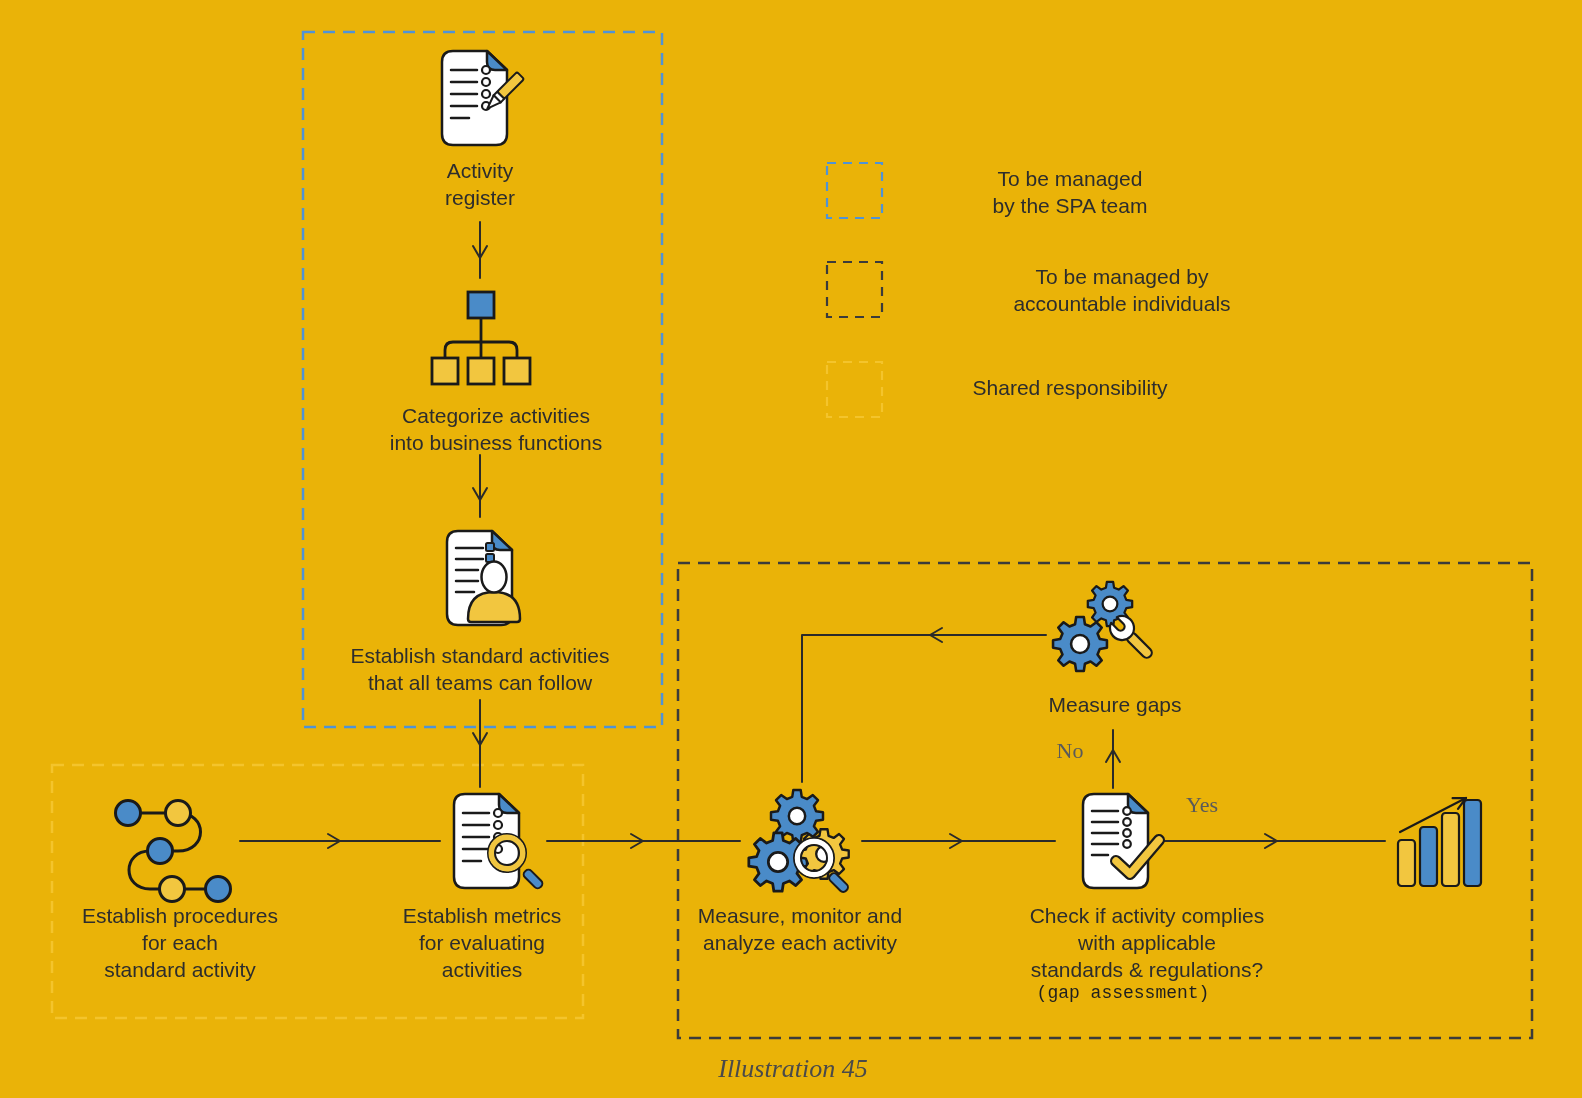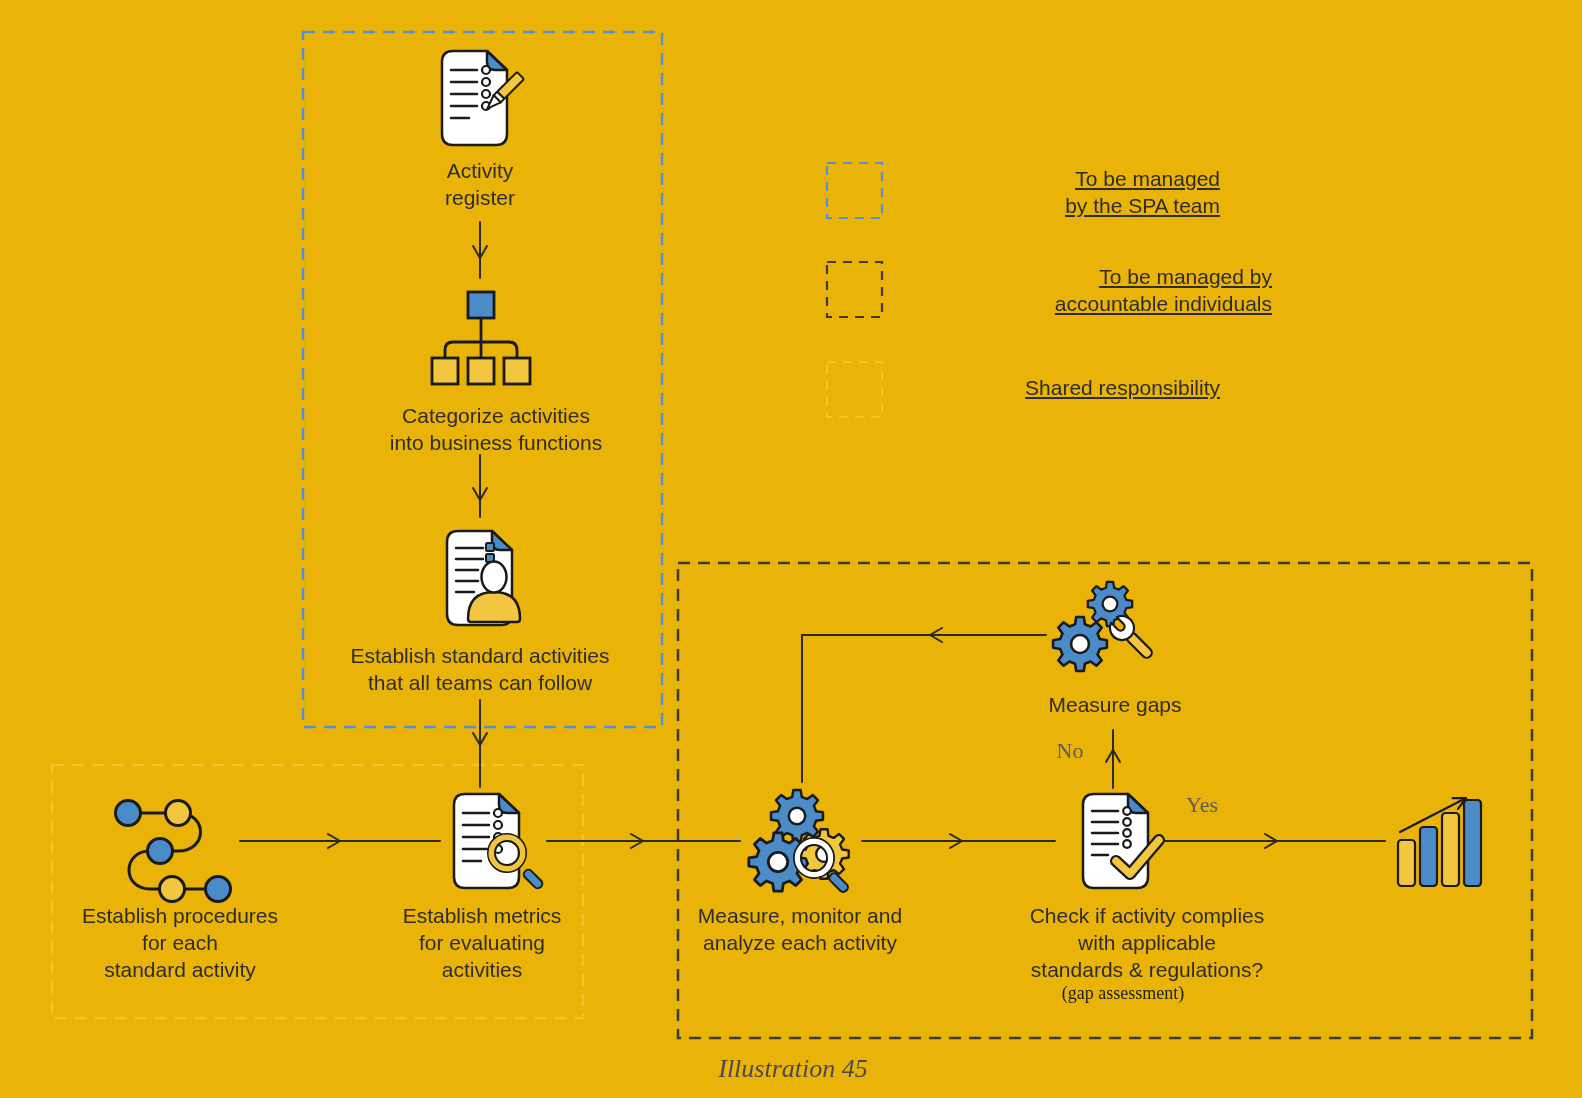--- a/index.html
+++ b/index.html
@@ -2,24 +2,24 @@
 <html><head>
 <meta charset="utf-8">
 <style>
   html,body{margin:0;padding:0;background:#fff;}
   .canvas{position:relative;width:1582px;height:1098px;background:#eab308;overflow:hidden;
           font-family:"Liberation Sans","DejaVu Sans",sans-serif;}
   .layer{position:absolute;left:0;top:0;}
   .icon{position:absolute;}
   .label{position:absolute;text-align:center;white-space:pre-line;
          font-size:21px;line-height:1.29;color:#2d2d2d;}
-  .legend-label{text-align:right;text-decoration:underline;}
+  .legend-label{text-align:center;}
   .serif{font-family:"Liberation Serif","DejaVu Serif",serif;}
   .muted{color:#5a5a5a;font-size:22px;}
-  .sublabel{font-size:18px;color:#1f1f1f;}
+  .sublabel{font-size:18px;color:#1f1f1f;font-family:Liberation Mono, monospace;}
   .caption{font-style:italic;font-size:26px;color:#4a4a4a;}
 </style>
 </head>
 <body>
 
 <div class="canvas">
 
   <svg width="0" height="0" style="position:absolute">
     <defs>
       <path id="gearP" stroke-linejoin="round" d="M23.3,-5.8 L31.7,-4.5 L31.7,4.5 L23.3,5.8 L20.6,12.4 L25.6,19.3 L19.3,25.6 L12.4,20.6

